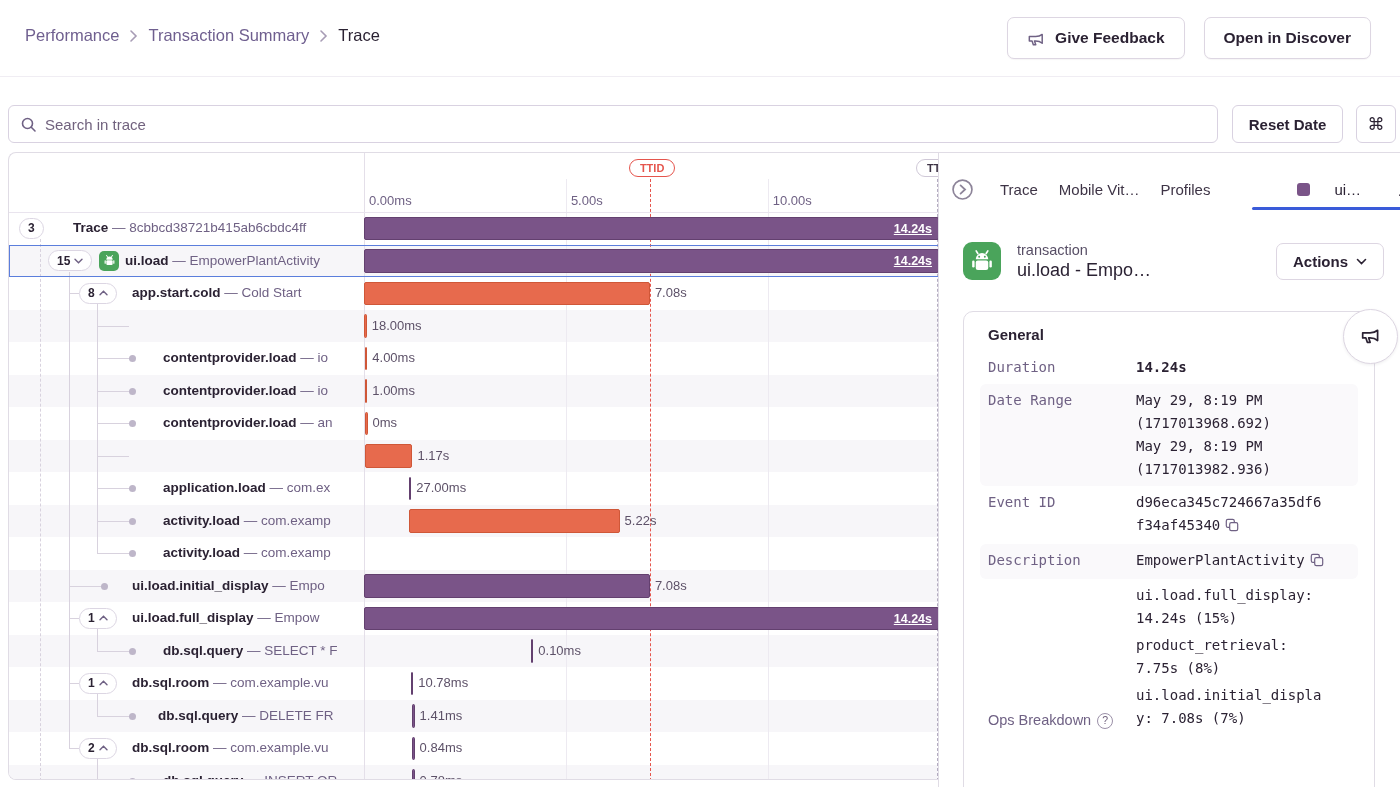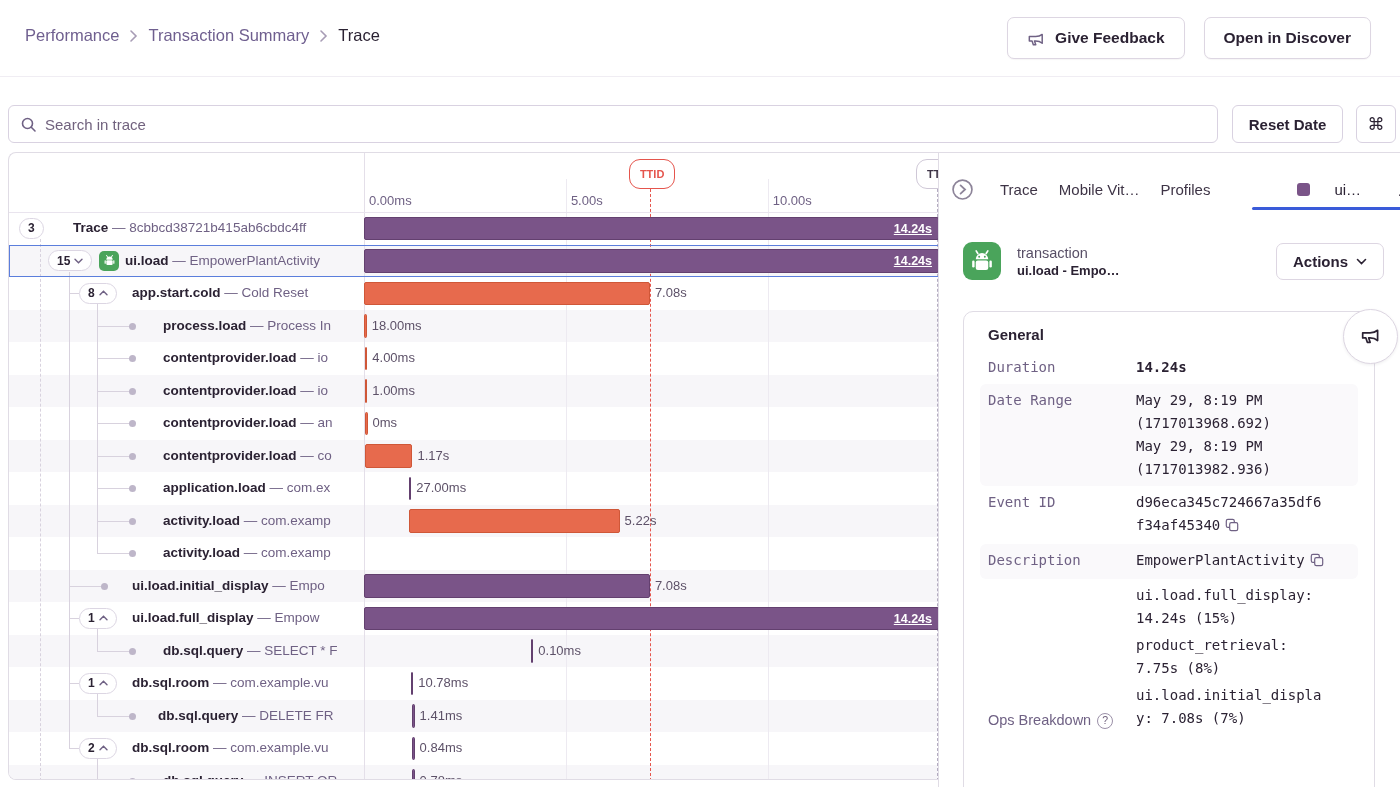--- a/index.html
+++ b/index.html
@@ -34,21 +34,21 @@
     background:#fff; border:1px solid #d9d2e1; border-radius:6px; font-size:17px; color:#2b2233;
     cursor:pointer; display:flex; align-items:center; justify-content:center;
     font-family:"DejaVu Sans", sans-serif; }
 
   
   .trace-view { position:absolute; left:8px; top:152px; width:930px; height:628px;
     border:1px solid #e0dce5; border-right:none; border-radius:8px 0 0 8px; background:#fff; overflow:hidden; }
   .tv-col-divider { position:absolute; left:355px; top:0; width:1px; height:628px; background:#e4dfe9; z-index:1; }
   .tv-head-divider { position:absolute; left:0; top:59px; width:930px; height:1px; background:#e9e4ee; z-index:1; }
   .axis-label { position:absolute; top:40px; font-size:13px; color:#6f6184; z-index:2; }
-  .marker-pill { position:absolute; top:6px; height:30px; padding:0 10px; border-radius:11px;
+  .marker-pill { position:absolute; top:6px; height:18px; padding:0 10px; border-radius:11px;
     background:#fff; border:1px solid; font-size:11px; font-weight:bold; display:flex; align-items:center; z-index:3; }
   .pill-red { color:#e5554d; border-color:#e5554d; }
   .pill-gray { color:#3e3446; border-color:#cfc8d7; }
   .vline { position:absolute; width:0; z-index:1; }
   .vline.solid-grid { border-left:1px solid #edeaf1; }
   .vline.dash-red { border-left:1px dashed #e5554d; }
   .vline.dash-gray { border-left:1px dashed #b3abc0; }
   .vline.conn-dash { border-left:1px dashed #d8d2de; }
   .vline.conn-solid { border-left:1px solid #d8d2de; }
   .hline { position:absolute; height:0; border-top:1px solid #d8d2de; z-index:1; }
@@ -88,21 +88,21 @@
     background:#3a5bd9; border-radius:2px; }
   .pin-btn { margin-left:12px; color:#2b2233; }
   .layout-icons { margin-left:auto; display:flex; gap:11px; padding-right:13px; }
   .layout-icons .icon-btn { color:#8d8499; }
 
   .txn-header { position:absolute; left:24px; top:82px; right:16px; height:52px; display:flex; align-items:center; }
   .txn-icon { width:38px; height:38px; border-radius:9px; background:#4aa45b; display:flex;
     align-items:center; justify-content:center; flex:none; }
   .txn-texts { margin-left:16px; min-width:0; }
   .txn-type { font-size:14.5px; color:#584f66; }
-  .txn-name { font-size:13px; font-weight:bold; color:#2b2233; margin-top:2px; white-space:nowrap; }
+  .txn-name { font-size:18px; font-weight:normal; color:#2b2233; margin-top:2px; white-space:nowrap; }
   .actions-btn { margin-left:auto; height:37px; padding:0 16px; background:#fff; border:1px solid #ddd6e2;
     border-radius:7px; font-size:15px; font-weight:bold; color:#2b2233; display:flex; align-items:center; gap:8px; cursor:pointer; }
 
   .general-card { position:absolute; left:24px; top:158px; width:412px; height:560px;
     border:1px solid #e0dce5; border-radius:10px; background:#fff; padding:12px 16px; }
   .card-title { font-size:15px; font-weight:bold; color:#2b2233; padding:2px 8px 8px 8px; }
   .kv { display:flex; padding:5px 8px; border-radius:6px;
     font-family:"DejaVu Sans Mono", monospace; font-size:14px; line-height:23px; }
   .kv.striped { background:#faf9fb; }
   .kv-label { width:148px; flex:none; color:#6f6184; }
@@ -236,32 +236,28 @@
         <div class="sel-outline"></div>
       </div>
       <div class="trow">
         <div class="tcell">
           <span class="badge" style="left:70px">
             <span>8</span>
             <svg width="9" height="6" viewBox="0 0 9 6">
               <path d="M1 4.8 L4.5 1.2 L8 4.8" fill="none" stroke="#6f6184" stroke-width="1.4" stroke-linecap="round"></path>
             </svg>
           </span>
-          <span class="tlabel" style="left:123px"><span class="op">app.start.cold</span><span class="desc"> — Cold Reset</span></span>
+          <span class="tlabel" style="left:123px"><span class="op">app.start.cold</span><span class="desc"> — Cold Start</span></span>
         </div>
         <div class="wcell">
           <div class="bar" style="left:0.0px;width:285.9px;background:#e76a4d;border:1px solid #cf5738"></div>
           <span class="bar-label-out" style="left:290.9px">7.08s</span>
         </div>
       </div>
       <div class="trow zebra">
-        <div class="tcell">
-          <span class="dot" style="left:120px"></span>
-          <span class="tlabel" style="left:154px"><span class="op">process.load</span><span class="desc"> — Process In</span></span>
-        </div>
         <div class="wcell">
           <div class="bar" style="left:0.2px;width:2.5px;background:#e76a4d;border:1px solid #cf5738"></div>
           <span class="bar-label-out" style="left:7.7px">18.00ms</span>
         </div>
       </div>
       <div class="trow">
         <div class="tcell">
           <span class="dot" style="left:120px"></span>
           <span class="tlabel" style="left:154px"><span class="op">contentprovider.load</span><span class="desc"> — io</span></span>
         </div>
@@ -284,24 +280,20 @@
         <div class="tcell">
           <span class="dot" style="left:120px"></span>
           <span class="tlabel" style="left:154px"><span class="op">contentprovider.load</span><span class="desc"> — an</span></span>
         </div>
         <div class="wcell">
           <div class="bar" style="left:1.0px;width:2.5px;background:#e76a4d;border:1px solid #cf5738"></div>
           <span class="bar-label-out" style="left:8.5px">0ms</span>
         </div>
       </div>
       <div class="trow zebra">
-        <div class="tcell">
-          <span class="dot" style="left:120px"></span>
-          <span class="tlabel" style="left:154px"><span class="op">contentprovider.load</span><span class="desc"> — co</span></span>
-        </div>
         <div class="wcell">
           <div class="bar" style="left:1.2px;width:47.2px;background:#e76a4d;border:1px solid #cf5738"></div>
           <span class="bar-label-out" style="left:53.5px">1.17s</span>
         </div>
       </div>
       <div class="trow">
         <div class="tcell">
           <span class="dot" style="left:120px"></span>
           <span class="tlabel" style="left:154px"><span class="op">application.load</span><span class="desc"> — com.ex</span></span>
         </div>

